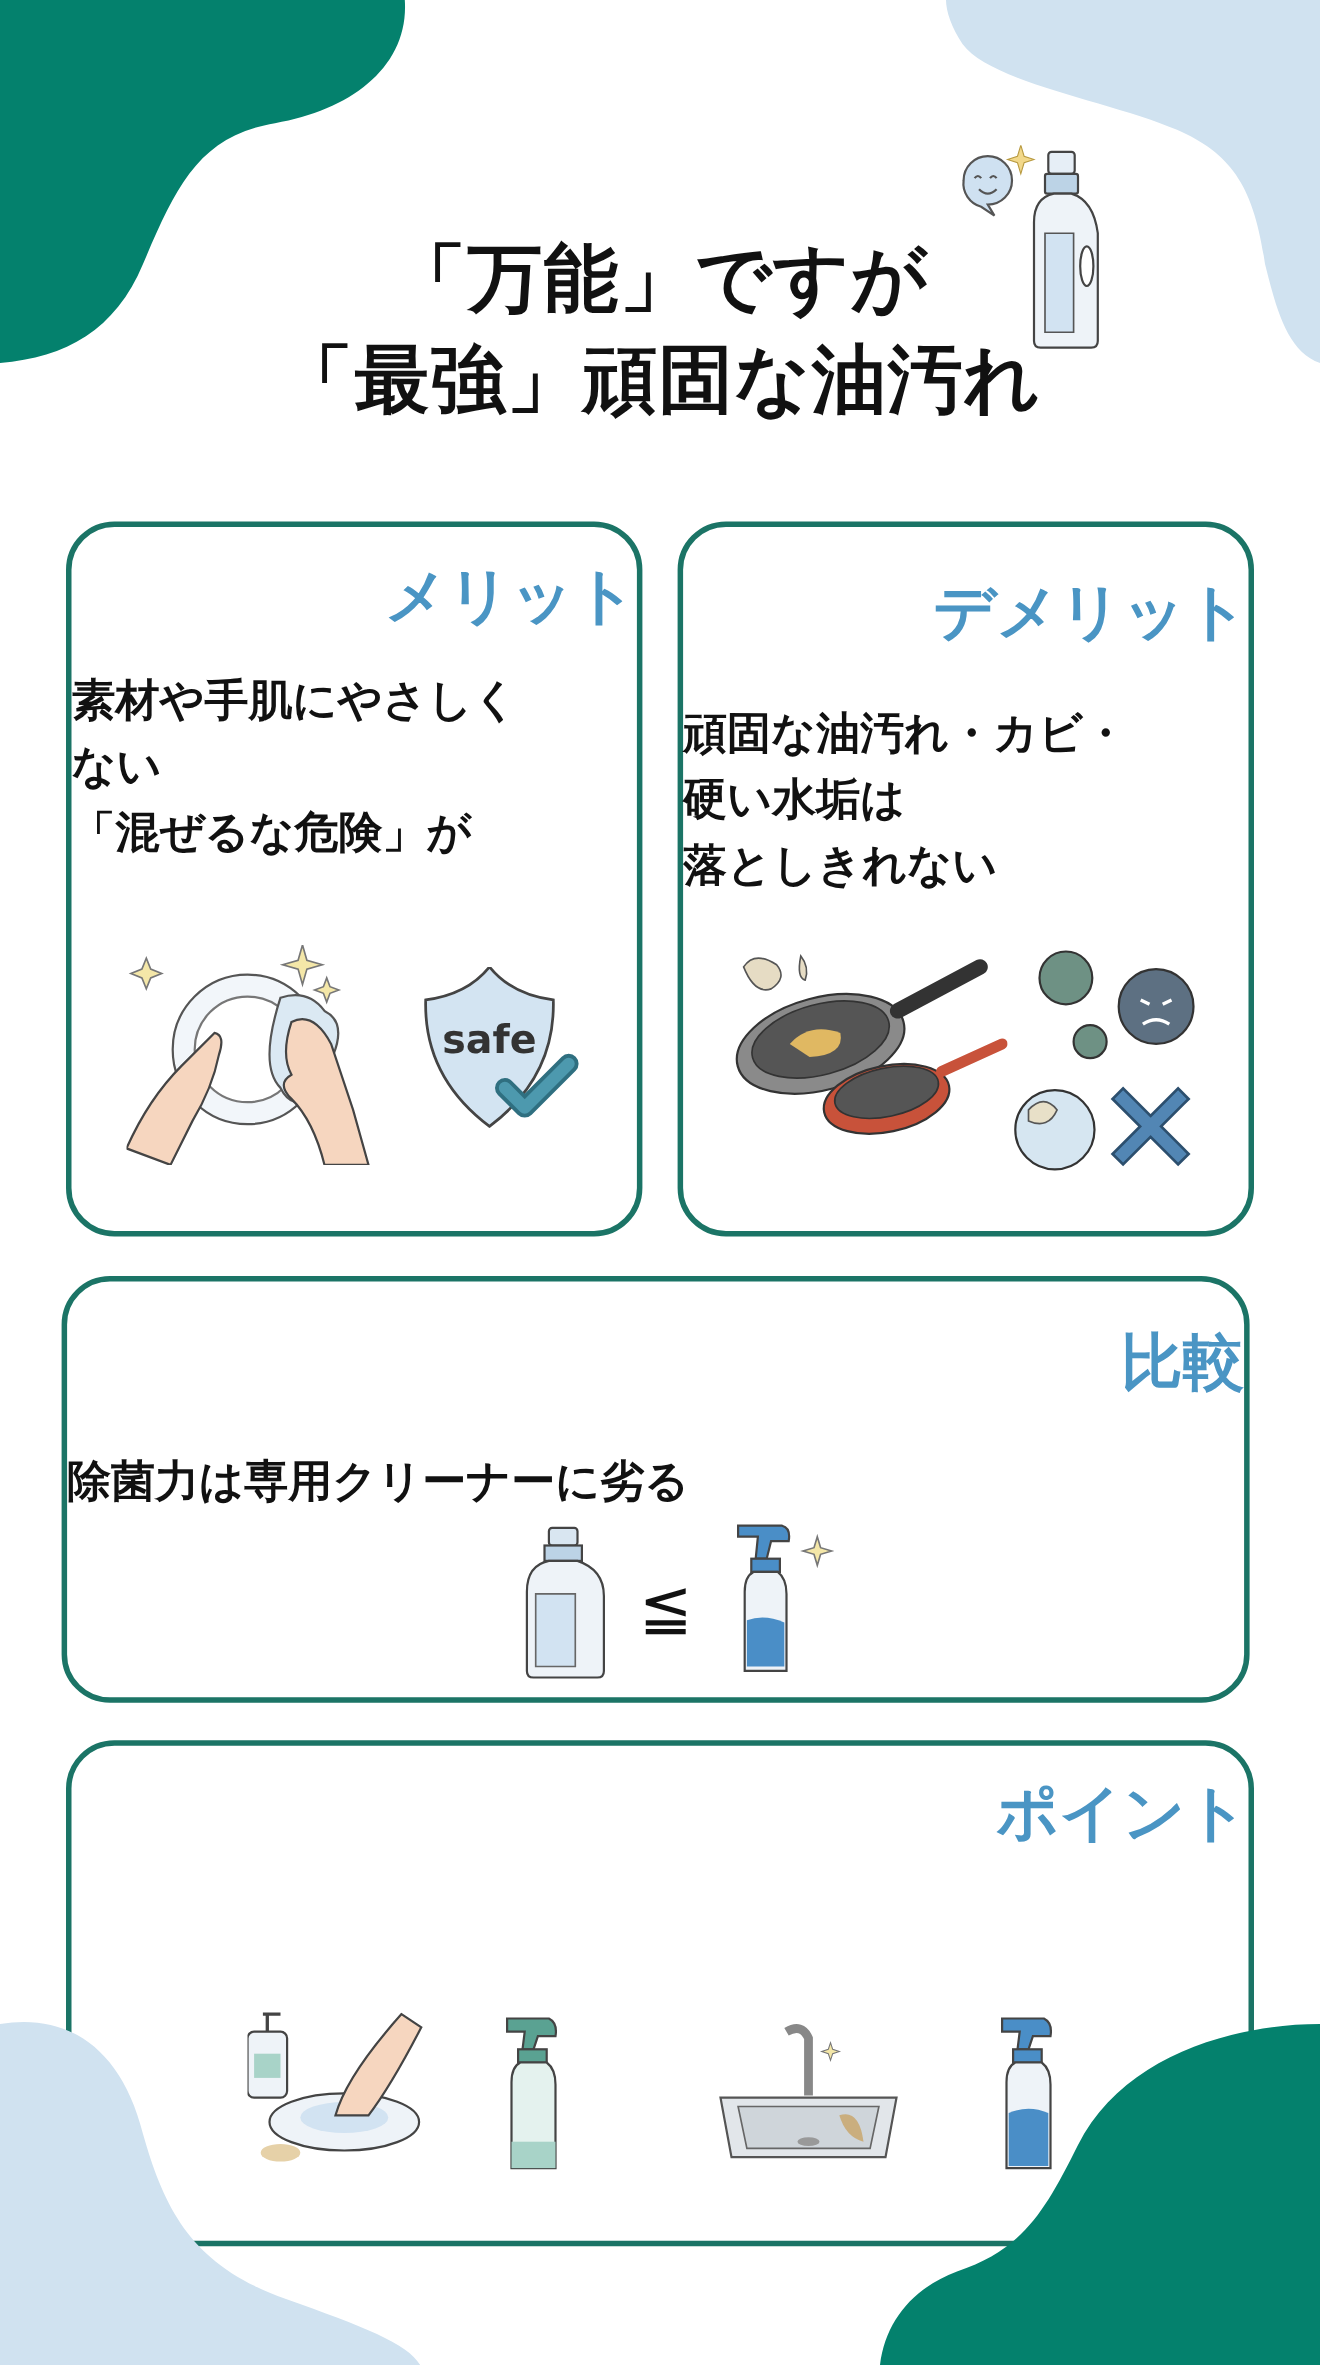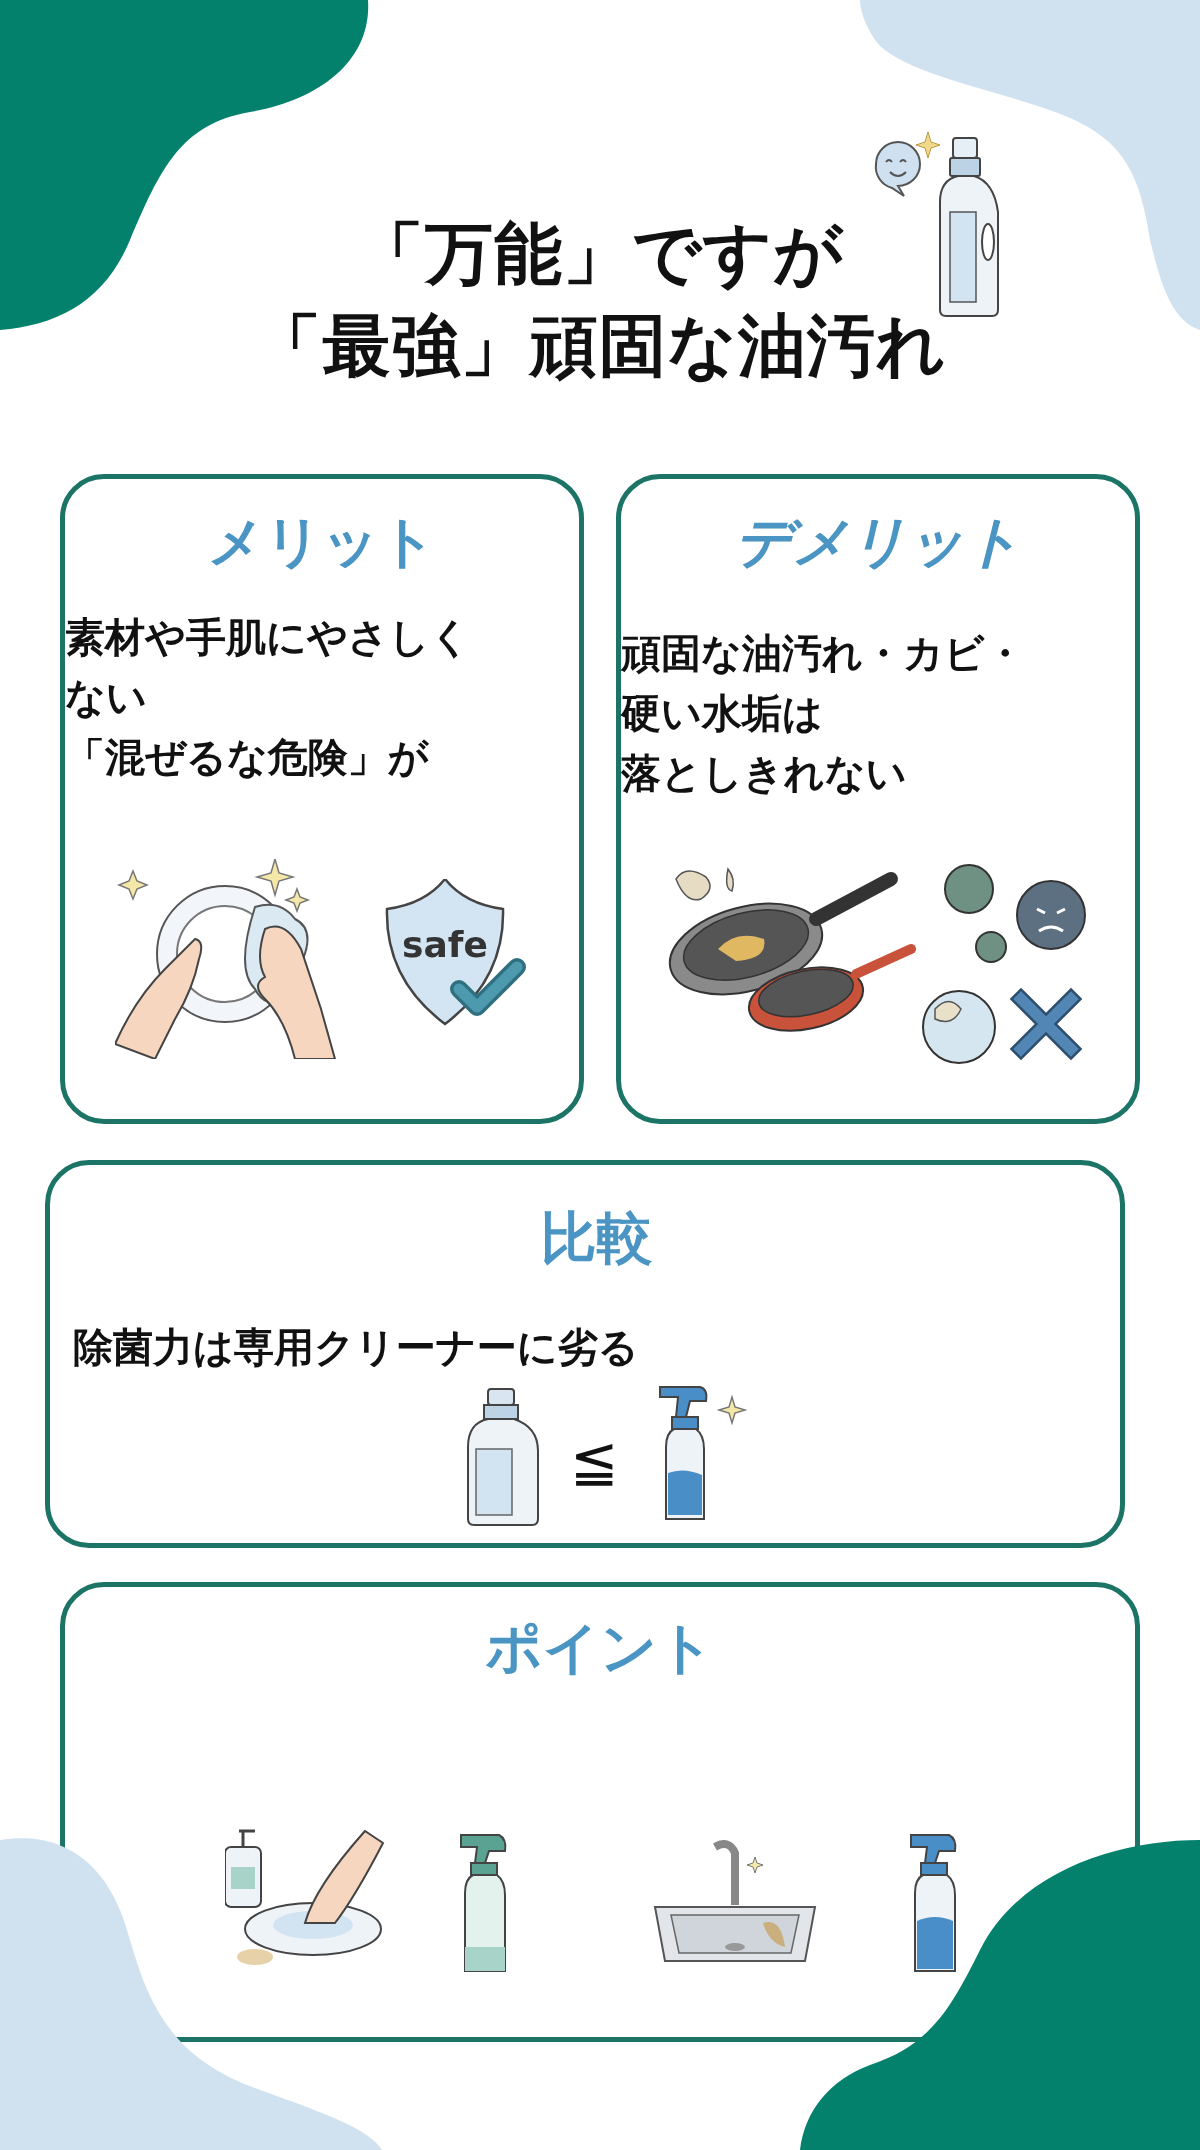--- a/index.html
+++ b/index.html
@@ -2,21 +2,21 @@
 <html><head>
 <meta charset="utf-8">
 <style>
   html,body{margin:0;padding:0;}
   body{width:1200px;height:2150px;position:relative;overflow:hidden;background:#ffffff;font-family:"DejaVu Sans","Liberation Sans",sans-serif;}
   .blob{position:absolute;z-index:0;}
   .title{position:absolute;left:0;width:1200px;top:208px;text-align:center;z-index:2;}
   .title-line{font-size:68px;font-weight:bold;color:#111;line-height:92px;letter-spacing:1px;}
   .hero-icon{position:absolute;left:858px;top:132px;z-index:2;}
   .card{position:absolute;background:#fff;border:5px solid #1b7466;border-radius:44px;box-sizing:border-box;z-index:1;}
-  .card-h{color:#4a95c4;font-weight:bold;text-align:center;font-size:56px;}
+  .card-h{color:#4a95c4;font-weight:bold;text-align:right;font-size:56px;}
   .card-b{color:#111;font-weight:bold;font-size:40px;line-height:60px;}
   .ill{position:absolute;}
 </style>
 </head>
 <body>
 
 <svg class="blob" style="left:0;top:0" width="380" height="340" viewBox="0 0 380 340">
   <path d="M0 0 H368 C372 60 320 100 250 112 C180 124 160 170 130 240 C105 300 60 325 0 330 Z" fill="#04816d"></path>
 </svg>
 <svg class="blob" style="left:860px;top:0" width="340" height="340" viewBox="0 0 340 340">
@@ -67,21 +67,21 @@
   </svg>
   <svg class="ill" style="left:310px;top:400px" width="160" height="150" viewBox="0 0 160 150">
     <path d="M12 30 Q50 25 70 0 Q90 25 128 30 Q130 100 70 145 Q10 100 12 30 Z" fill="#d3e4f2" stroke="#444" stroke-width="2.5"></path>
     <text x="70" y="78" text-anchor="middle" font-family="DejaVu Sans, sans-serif" font-weight="bold" font-size="36" fill="#333">safe</text>
     <path d="M84 110 L102 128 L142 88" stroke="#2f6f80" stroke-width="18" fill="none" stroke-linecap="round" stroke-linejoin="round"></path>
     <path d="M84 110 L102 128 L142 88" stroke="#4d99ae" stroke-width="11" fill="none" stroke-linecap="round" stroke-linejoin="round"></path>
   </svg>
 </div>
 
 <div class="card" style="left:616px;top:474px;width:524px;height:650px;">
-  <div class="card-h" style="margin-top:26px;font-style:italic;">デメリット</div>
+  <div class="card-h" style="margin-top:40px;">デメリット</div>
   <div class="card-b" style="margin-top:42px;">
     <div>頑固な油汚れ・カビ・</div>
     <div>硬い水垢は</div>
     <div>落としきれない</div>
   </div>
   <svg class="ill" style="left:35px;top:380px" width="260" height="180" viewBox="0 0 260 180">
     <path d="M20 20 Q30 5 50 18 Q60 30 45 40 Q30 45 20 20 Z" fill="#e6dcc4" stroke="#555" stroke-width="1.5"></path>
     <path d="M72 10 Q80 20 76 32 Q68 30 72 10 Z" fill="#e6dcc4" stroke="#555" stroke-width="1.5"></path>
     <ellipse cx="90" cy="90" rx="78" ry="42" transform="rotate(-15 90 90)" fill="#8a8a8a" stroke="#333" stroke-width="2"></ellipse>
     <ellipse cx="90" cy="86" rx="64" ry="32" transform="rotate(-15 90 86)" fill="#555" stroke="#333" stroke-width="1.5"></ellipse>
@@ -106,21 +106,21 @@
         <circle cx="38" cy="178" r="36" fill="#d6e6f1" stroke="#333" stroke-width="2"></circle>
       <path d="M14 160 Q28 145 40 160 Q32 178 14 170 Z" fill="#e8e0c8" stroke="#555" stroke-width="1.5"></path>
       </g>
     <g>
         <path d="M100 150 L150 200 M150 150 L100 200" stroke="#2c4f6e" stroke-width="16" stroke-linecap="square"></path>
       <path d="M100 150 L150 200 M150 150 L100 200" stroke="#5286b4" stroke-width="11" stroke-linecap="square"></path>
       </g>
   </svg>
 </div>
 
-<div class="card" style="left:45px;top:1160px;width:1080px;height:388px;padding-left:23px;">
+<div class="card" style="left:56px;top:1160px;width:1080px;height:388px;">
   <div class="card-h" style="margin-top:36px;">比較</div>
   <div class="card-b" style="margin-top:40px;">除菌力は専用クリーナーに劣る</div>
   <svg class="ill" style="left:412px;top:222px" width="80" height="140" viewBox="0 0 80 140">
     <rect x="26" y="2" width="26" height="16" rx="3" fill="#d9e6f1" stroke="#444" stroke-width="2"></rect>
     <rect x="22" y="18" width="34" height="14" fill="#bcd3e6" stroke="#444" stroke-width="2"></rect>
     <path d="M6 60 Q6 36 26 32 H52 Q76 40 76 64 V132 Q76 138 70 138 H12 Q6 138 6 132 Z" fill="#eef3f8" stroke="#444" stroke-width="2"></path>
     <path d="M14 62 H50 V128 H14 Z" fill="#d2e3f2" stroke="#666" stroke-width="1.5"></path>
   </svg>
   <div style="position:absolute;left:520px;top:262px;font-size:58px;color:#111;">≦</div>
   <svg class="ill" style="left:600px;top:212px" width="100" height="150" viewBox="0 0 100 150">

